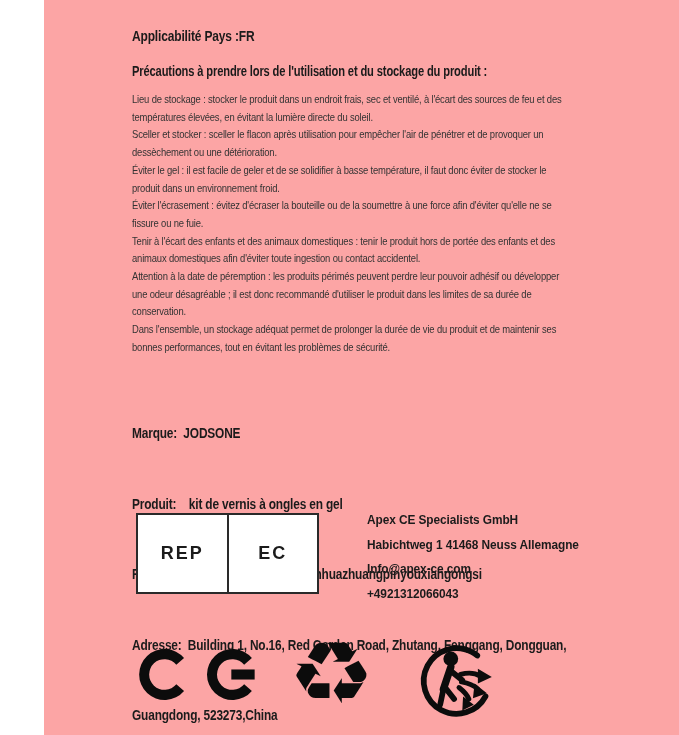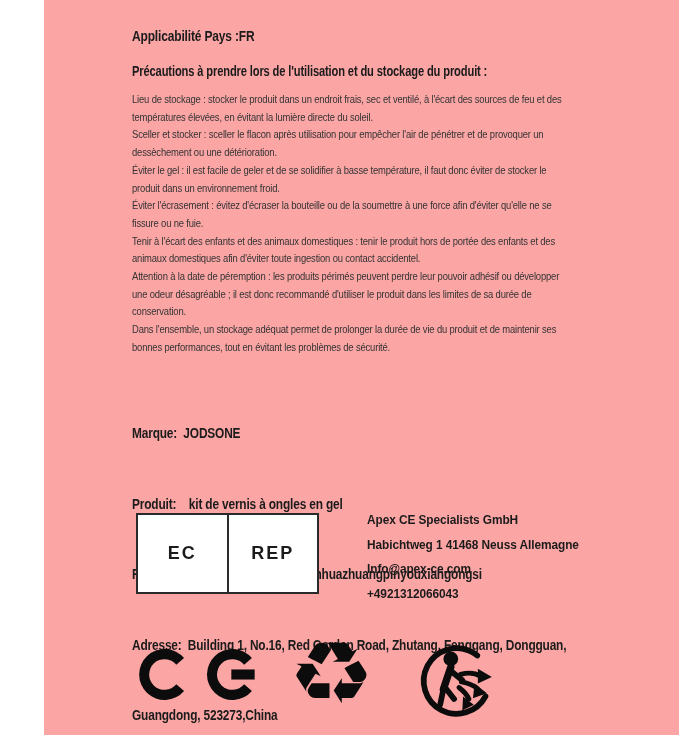--- a/index.html
+++ b/index.html
@@ -78,22 +78,22 @@
 
   <div class="product-lines">
     <div>Marque:  JODSONE</div>
     <div>Produit:    kit de vernis à ongles en gel</div>
     <div>Fabricant:  dongguanshishengtianhuazhuangpinyouxiangongsi</div>
     <div>Adresse:  Building 1, No.16, Red Garden Road, Zhutang, Fenggang, Dongguan,</div>
     <div>Guangdong, 523273,China</div>
   </div>
 
   <div class="ecrep-box">
+    <div class="ecrep-cell">REP</div>
     <div class="ecrep-cell">EC</div>
-    <div class="ecrep-cell">REP</div>
   </div>
 
   <div class="contact-block">
     <div>Apex CE Specialists GmbH</div>
     <div>Habichtweg 1 41468 Neuss Allemagne</div>
     <div>Info@apex-ce.com</div>
     <div>+4921312066043</div>
   </div>
 
   <svg class="ce-mark" viewBox="0 0 230 100" xmlns="http://www.w3.org/2000/svg" aria-hidden="true">

